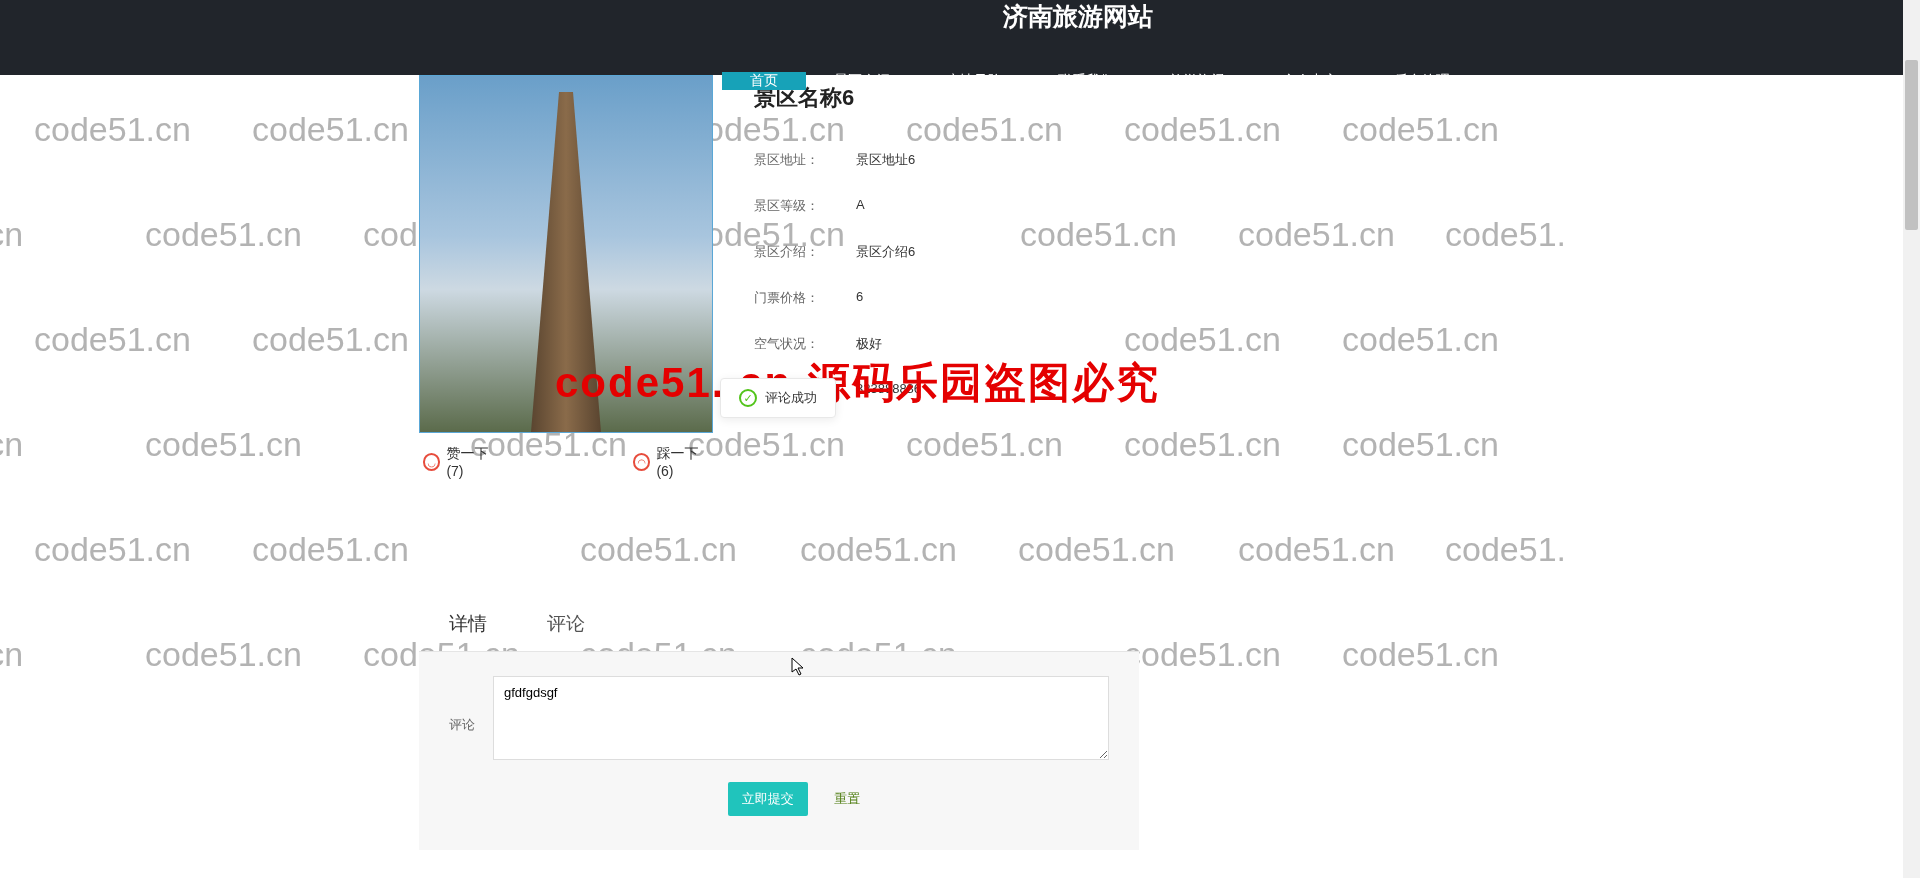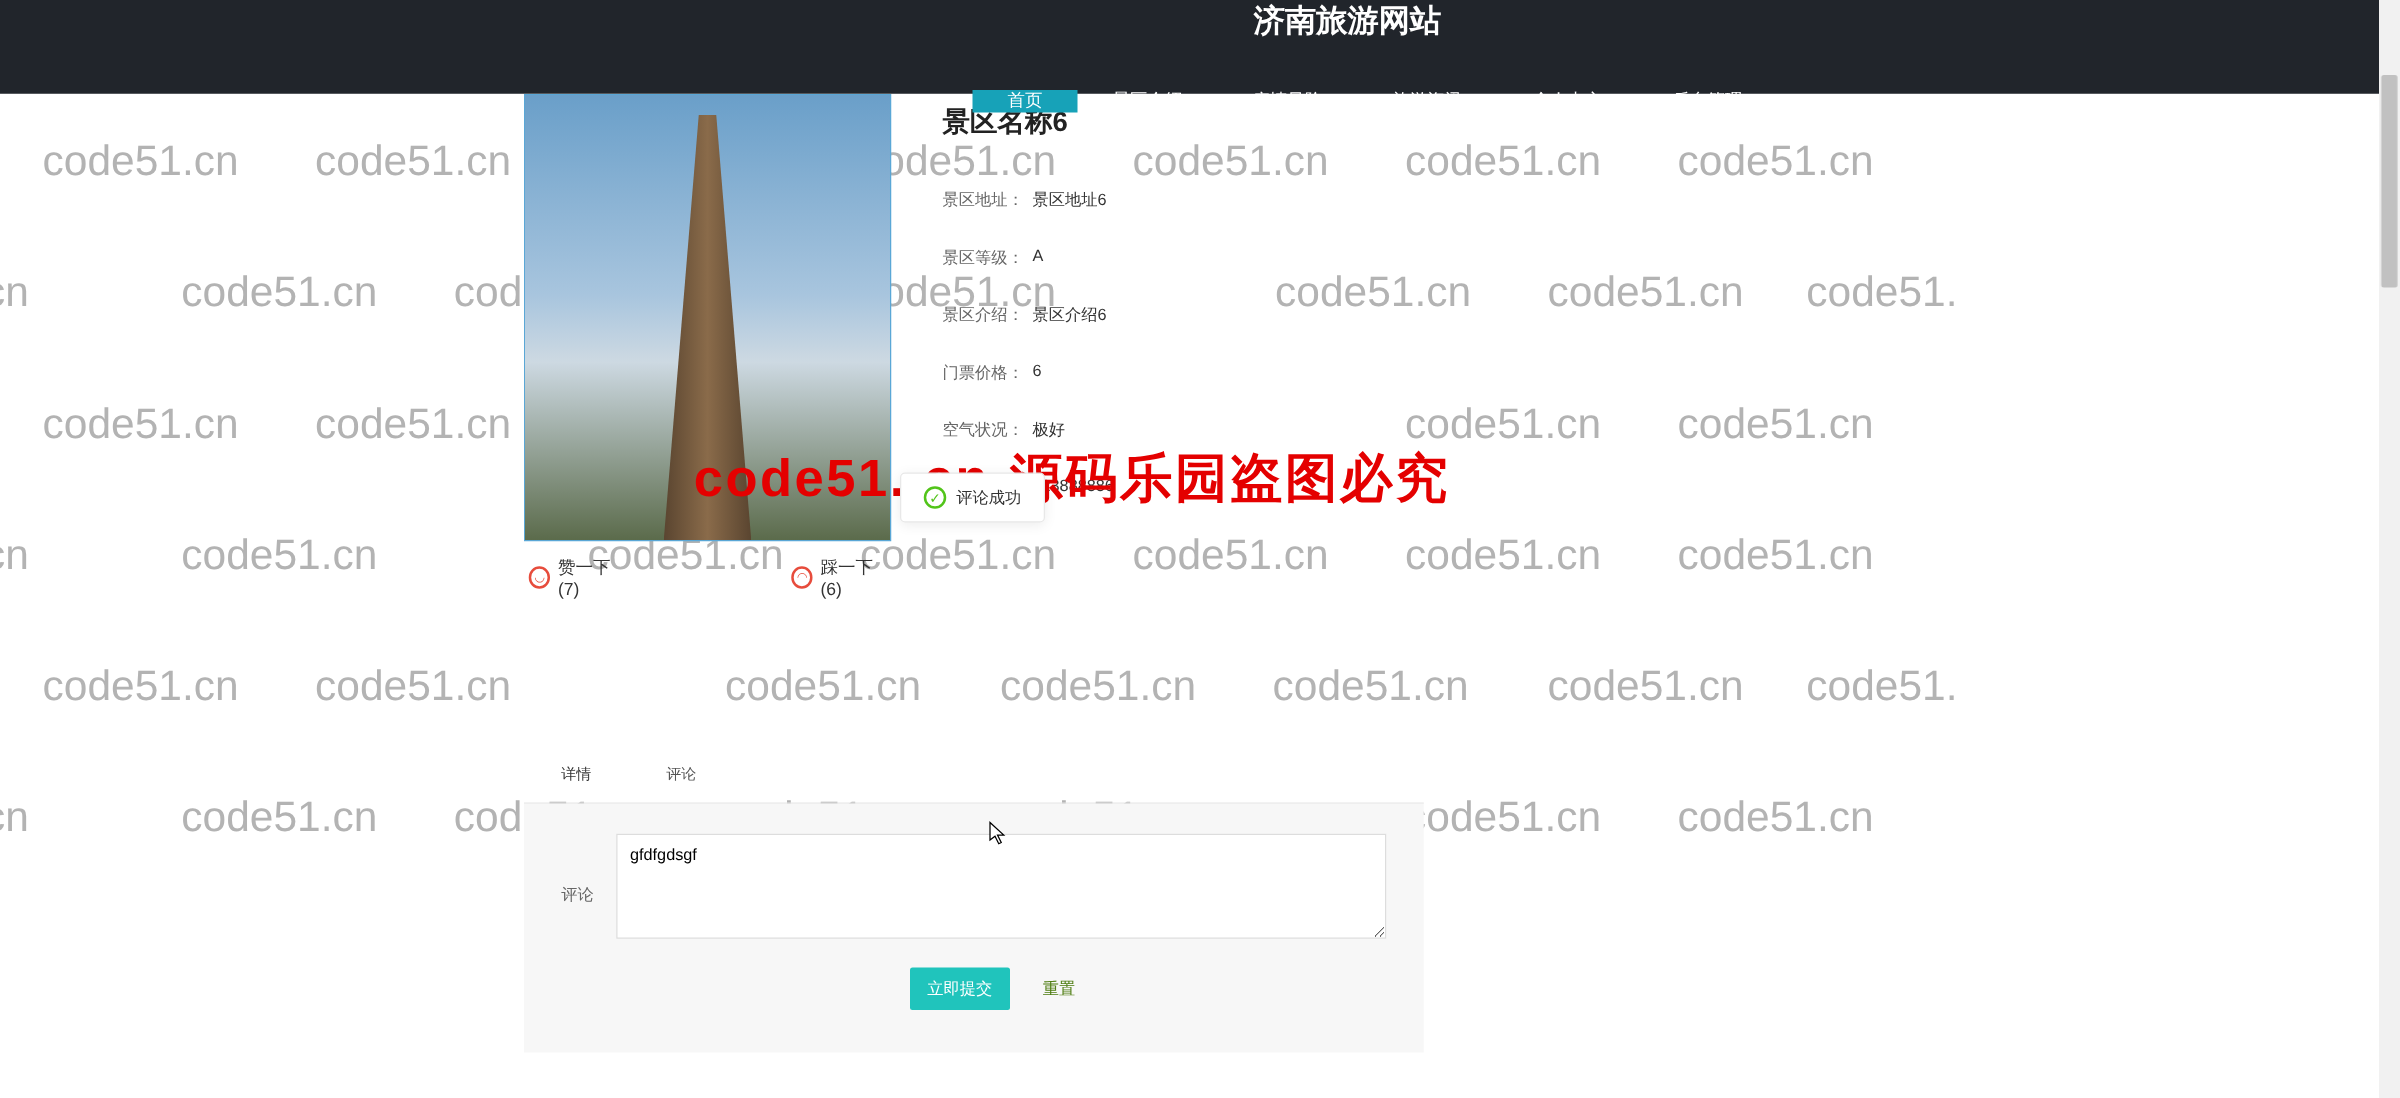--- a/index.html
+++ b/index.html
@@ -23,28 +23,28 @@
 .actions > div { display: flex; align-items: center; gap: 6px; cursor: pointer; }
 .emoji-icon { width: 18px; height: 18px; border: 2px solid; border-radius: 50%; display: inline-flex; align-items: center; justify-content: center; font-size: 10px; }
 .emoji-like { border-color: #e74c3c; color:#e74c3c;}
 .emoji-dislike { border-color: #e74c3c; color:#e74c3c;}
 
 .info-col { margin-left: 335px; width: 400px; position: absolute; top: 0; }
 .info-title { font-size: 22px; font-weight: 700; color: #222; padding: 8px 0 24px 0; }
 .info-table { }
 .info-row { display: flex; padding: 14px 0; font-size: 13px; color: #555; }
 .info-label { width: 72px; color: #666; }
-.info-val { color: #333; }
+.info-val { color: #333; margin-left: 30px; }
 
 .toast { position: absolute; top: 378px; left: 720px; background: #fff; border: 1px solid #e8e8e8; box-shadow: 0 2px 10px rgba(0,0,0,.08); padding: 10px 18px; border-radius: 4px; display: flex; align-items: center; gap: 8px; z-index: 100; font-size:13px; color:#333; }
 .toast-icon { width: 18px; height: 18px; border: 2px solid #52c41a; border-radius: 50%; color:#52c41a; display:flex; align-items:center; justify-content:center; font-size:11px;}
 
 .tabs-wrap { margin-top: 120px; }
 .tabs { display: flex; border-bottom: 1px solid #e5e5e5; }
-.tab { padding: 12px 30px; font-size: 12px; color: #333; cursor: pointer; }
+.tab { padding: 12px 30px; font-size: 19px; color: #333; cursor: pointer; }
 .tab.active { color: #555; border-bottom: 2px solid transparent; }
 
 .comment-panel { background: #f7f7f7; padding: 24px 30px 34px; display:flex; gap:14px; }
 .comment-label { width: 30px; font-size: 13px; color: #666; padding-top: 40px; }
 .textarea-wrap { flex: 1; }
 textarea { width: 100%; height: 84px; border: 1px solid #ddd; padding: 8px 10px; font-size: 13px; resize: both; font-family: inherit; }
 .btn-row { text-align: center; padding-top: 18px; }
 .btn-submit { background: #20c4bc; color: #fff; border: none; padding: 8px 14px; font-size: 13px; border-radius: 2px; cursor: pointer; }
 .btn-reset { background: transparent; color: #4d7c0f; border: none; padding: 8px 14px; font-size: 13px; cursor: pointer; margin-left: 8px; }
 .cursor-img { position:absolute; top: 656px; left: 789px; z-index:60; pointer-events:none; }
@@ -100,20 +100,21 @@
     <span style="top:635px;left:1342px">code51.cn</span>
 </div>
 <div class="big-wm">code51. cn-源码乐园盗图必究</div>
 
 <div class="header">
   <div class="site-title">济南旅游网站</div>
   <div class="nav">
     <div class="nav-item active">首页</div>
     <div class="nav-item">景区介绍</div>
     <div class="nav-item">疫情风险</div>
+    <div class="nav-item">联系我们</div>
     <div class="nav-item">旅游资讯</div>
     <div class="nav-item">个人中心</div>
     <div class="nav-item">后台管理</div>
   </div>
 </div>
 
 <div class="main">
   <div class="detail-top" style="position:relative;">
     <div class="image-col">
       <div class="image-box">

